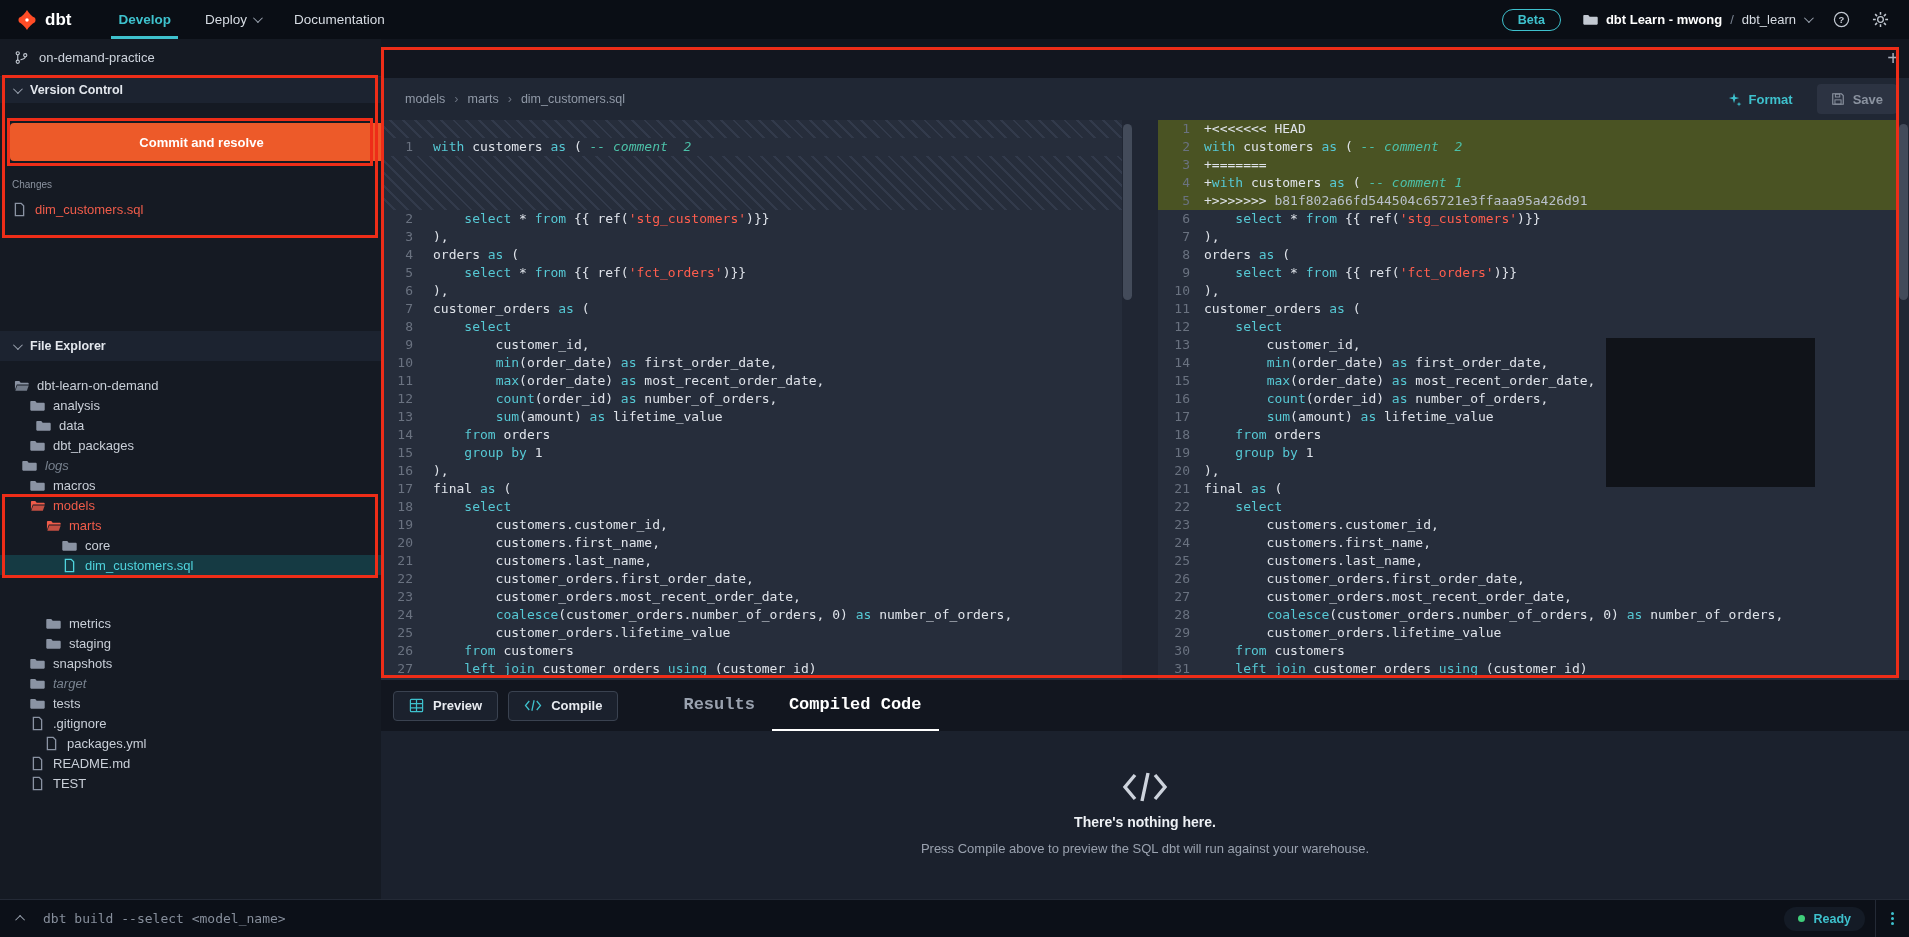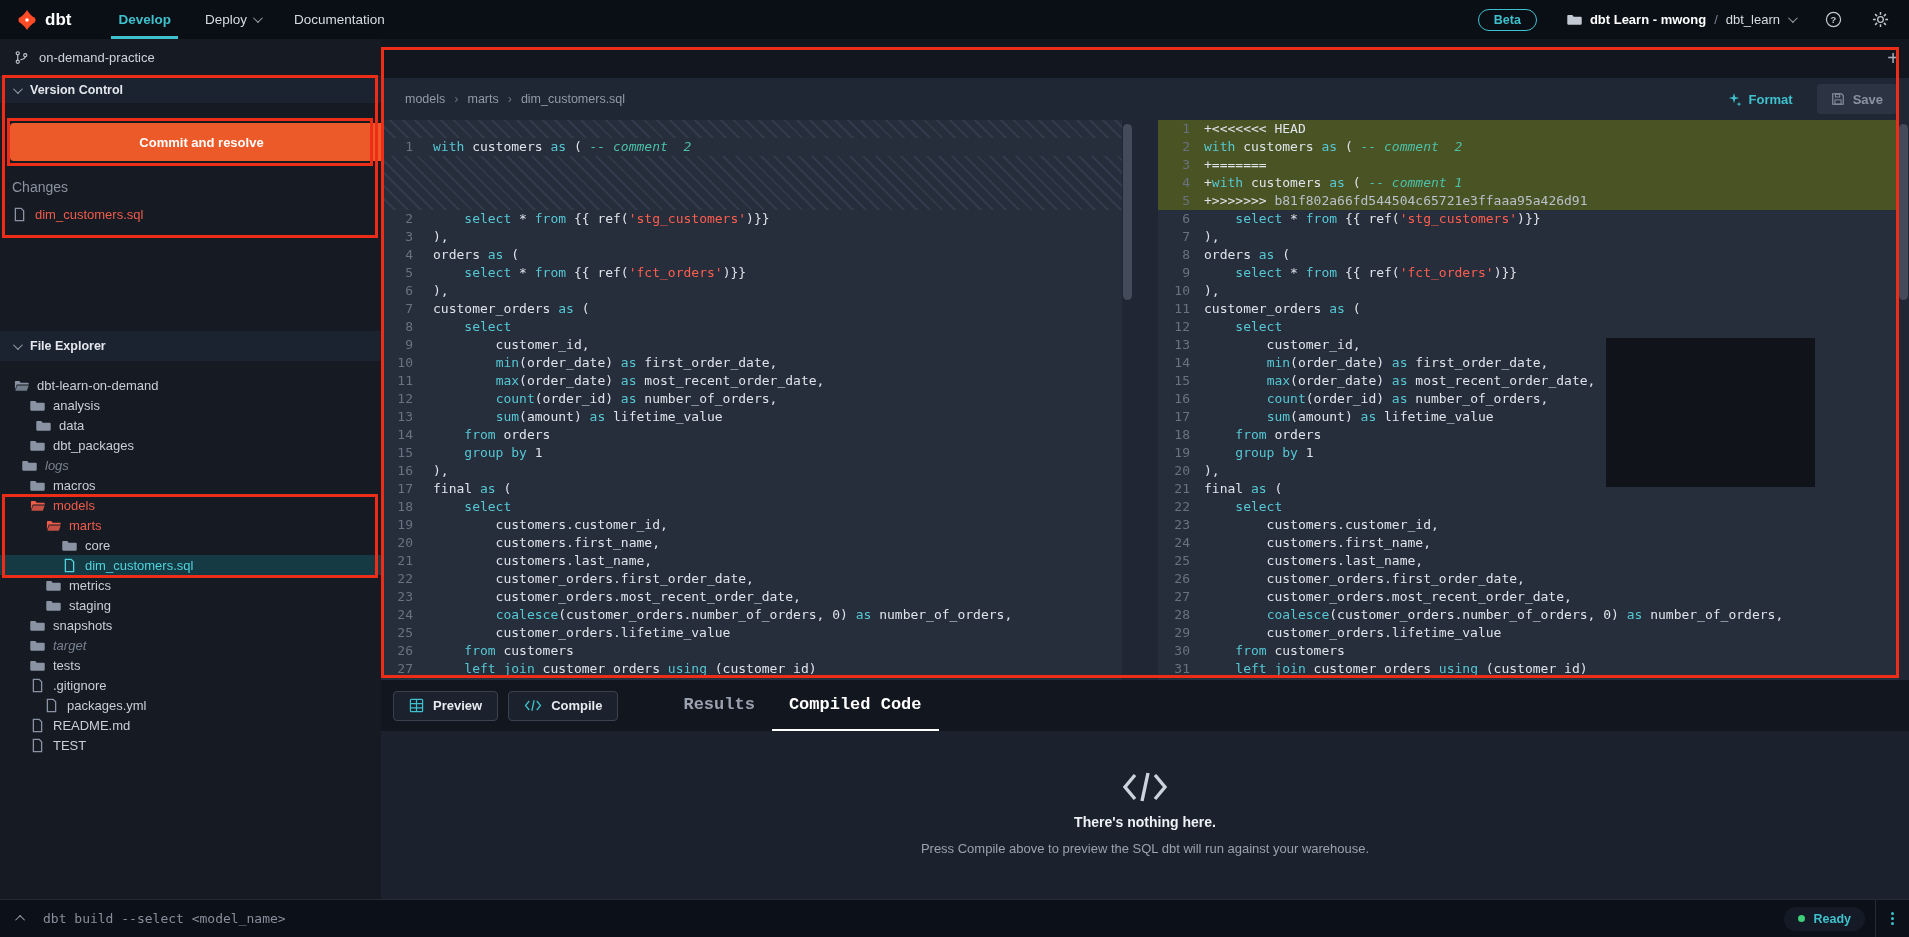--- a/index.html
+++ b/index.html
@@ -11,21 +11,21 @@
     display:flex; justify-content:space-between; align-items:center; padding:0 20px 0 16px; z-index:10; }
   .nav-left { display:flex; align-items:center; height:100%; }
   .logo { display:flex; align-items:center; gap:7px; }
   .logo-text { font-size:17px; font-weight:700; color:#fff; }
   .nav-items { display:flex; height:100%; margin-left:30px; }
   .nav-item { position:relative; display:flex; align-items:center; gap:6px; height:100%;
     padding:0 17px; font-size:13.5px; color:#d7dce3; cursor:pointer; }
   .nav-item.active { color:var(--accent-teal,#3ec1cd); font-weight:600; }
   .nav-item.active::after { content:""; position:absolute; left:10px; right:10px; bottom:0;
     height:3px; background:var(--accent-teal,#3ec1cd); }
-  .nav-right { display:flex; align-items:center; gap:30px; }
+  .nav-right { display:flex; align-items:center; gap:22px; }
   .beta-badge { border:1.5px solid var(--accent-teal,#3ec1cd); color:var(--accent-teal,#3ec1cd);
     border-radius:14px; padding:3px 15px; font-size:12.5px; font-weight:600; }
   .account { display:flex; align-items:center; gap:8px; font-size:13px; }
   .account b { color:#fff; font-weight:600; }
   .account .sep { color:#7a8391; }
   .icon-gray { color:#c3c9d2; display:flex; }
   .chev { display:inline-block; width:7px; height:7px; border-right:1.6px solid #9aa2af;
     border-bottom:1.6px solid #9aa2af; transform:rotate(45deg) translateY(-2px); }
   .chev.up { transform:rotate(-135deg) translateY(-2px); }
   .chev.white { border-color:#fff; }
@@ -41,21 +41,21 @@
   .sec-title { font-size:12.5px; font-weight:700; color:#e3e7ed; flex:1; }
   .count-badge { background:#313a49; color:#cfd4dc; font-size:11px; font-weight:600;
     border-radius:9px; padding:1px 8px; }
   .fe-header { position:absolute; top:292px; left:0; right:0; height:30px; }
   .commit-area { padding:20px 10px 0 10px; }
   .commit-btn { width:100%; height:38px; background:var(--accent-orange,#ed5a29); border:none;
     border-radius:4px; display:flex; align-items:center; color:#fff; cursor:pointer; }
   .commit-label { flex:1; font-size:13px; font-weight:700; color:#fff; }
   .commit-chev { width:36px; height:100%; display:flex; align-items:center; justify-content:center;
     border-left:1px solid rgba(0,0,0,.28); }
-  .changes-label { margin:18px 12px 0 12px; font-size:14px; color:#8b93a0; }
+  .changes-label { margin:18px 12px 0 12px; font-size:10px; color:#8b93a0; }
   .changed-row { margin-top:8px; height:22px; display:flex; align-items:center; gap:8px;
     padding:0 12px; color:var(--error-red,#f05c4a); font-size:13px; cursor:pointer; }
   .changed-row .name { flex:1; }
   .file-tree { position:absolute; top:336px; left:0; right:0; }
   .tree-row { height:20px; display:flex; align-items:center; gap:8px; padding-right:12px;
     font-size:13px; color:#c9cfd8; cursor:pointer; white-space:nowrap; }
   .tree-icon { flex:0 0 15px; width:15px; height:15px; display:flex; color:#8a93a3; }
   .tree-label { flex:1; overflow:hidden; }
   .tree-row.dimmed { color:#78828f; font-style:italic; }
   .tree-row.modified { color:var(--error-red,#f05c4a); }
@@ -343,21 +343,21 @@
         </span>
         <span class="tree-label">dim_customers.sql</span>
         <span class="tree-icon">
           <svg viewBox="0 0 16 16" width="15" height="15">
             <path d="M8 2.1 14.8 13.6H1.2z" fill="none" stroke="#e4483a" stroke-width="1.6" stroke-linejoin="round"></path>
             <path d="M8 6.4v3.4" stroke="#e4483a" stroke-width="1.5"></path>
             <circle cx="8" cy="11.6" r=".9" fill="#e4483a"></circle>
           </svg>
         </span>
       </div>
-      <div class="tree-row" style="padding-left: 46px;">
+      <div class="tree-row" style="padding-left: 46px; margin-top: 38px;">
         <span class="tree-icon">
           <svg viewBox="0 0 16 16" width="15" height="15">
             <path d="M1.2 3.2h4.4l1.5 1.9h7.7c.5 0 .9.4.9.9v6.6c0 .5-.4.9-.9.9H1.2c-.5 0-.9-.4-.9-.9V4.1c0-.5.4-.9.9-.9z" fill="currentColor"></path>
           </svg>
         </span>
         <span class="tree-label">metrics</span>
       </div>
       <div class="tree-row" style="padding-left: 46px;">
         <span class="tree-icon">
           <svg viewBox="0 0 16 16" width="15" height="15">

